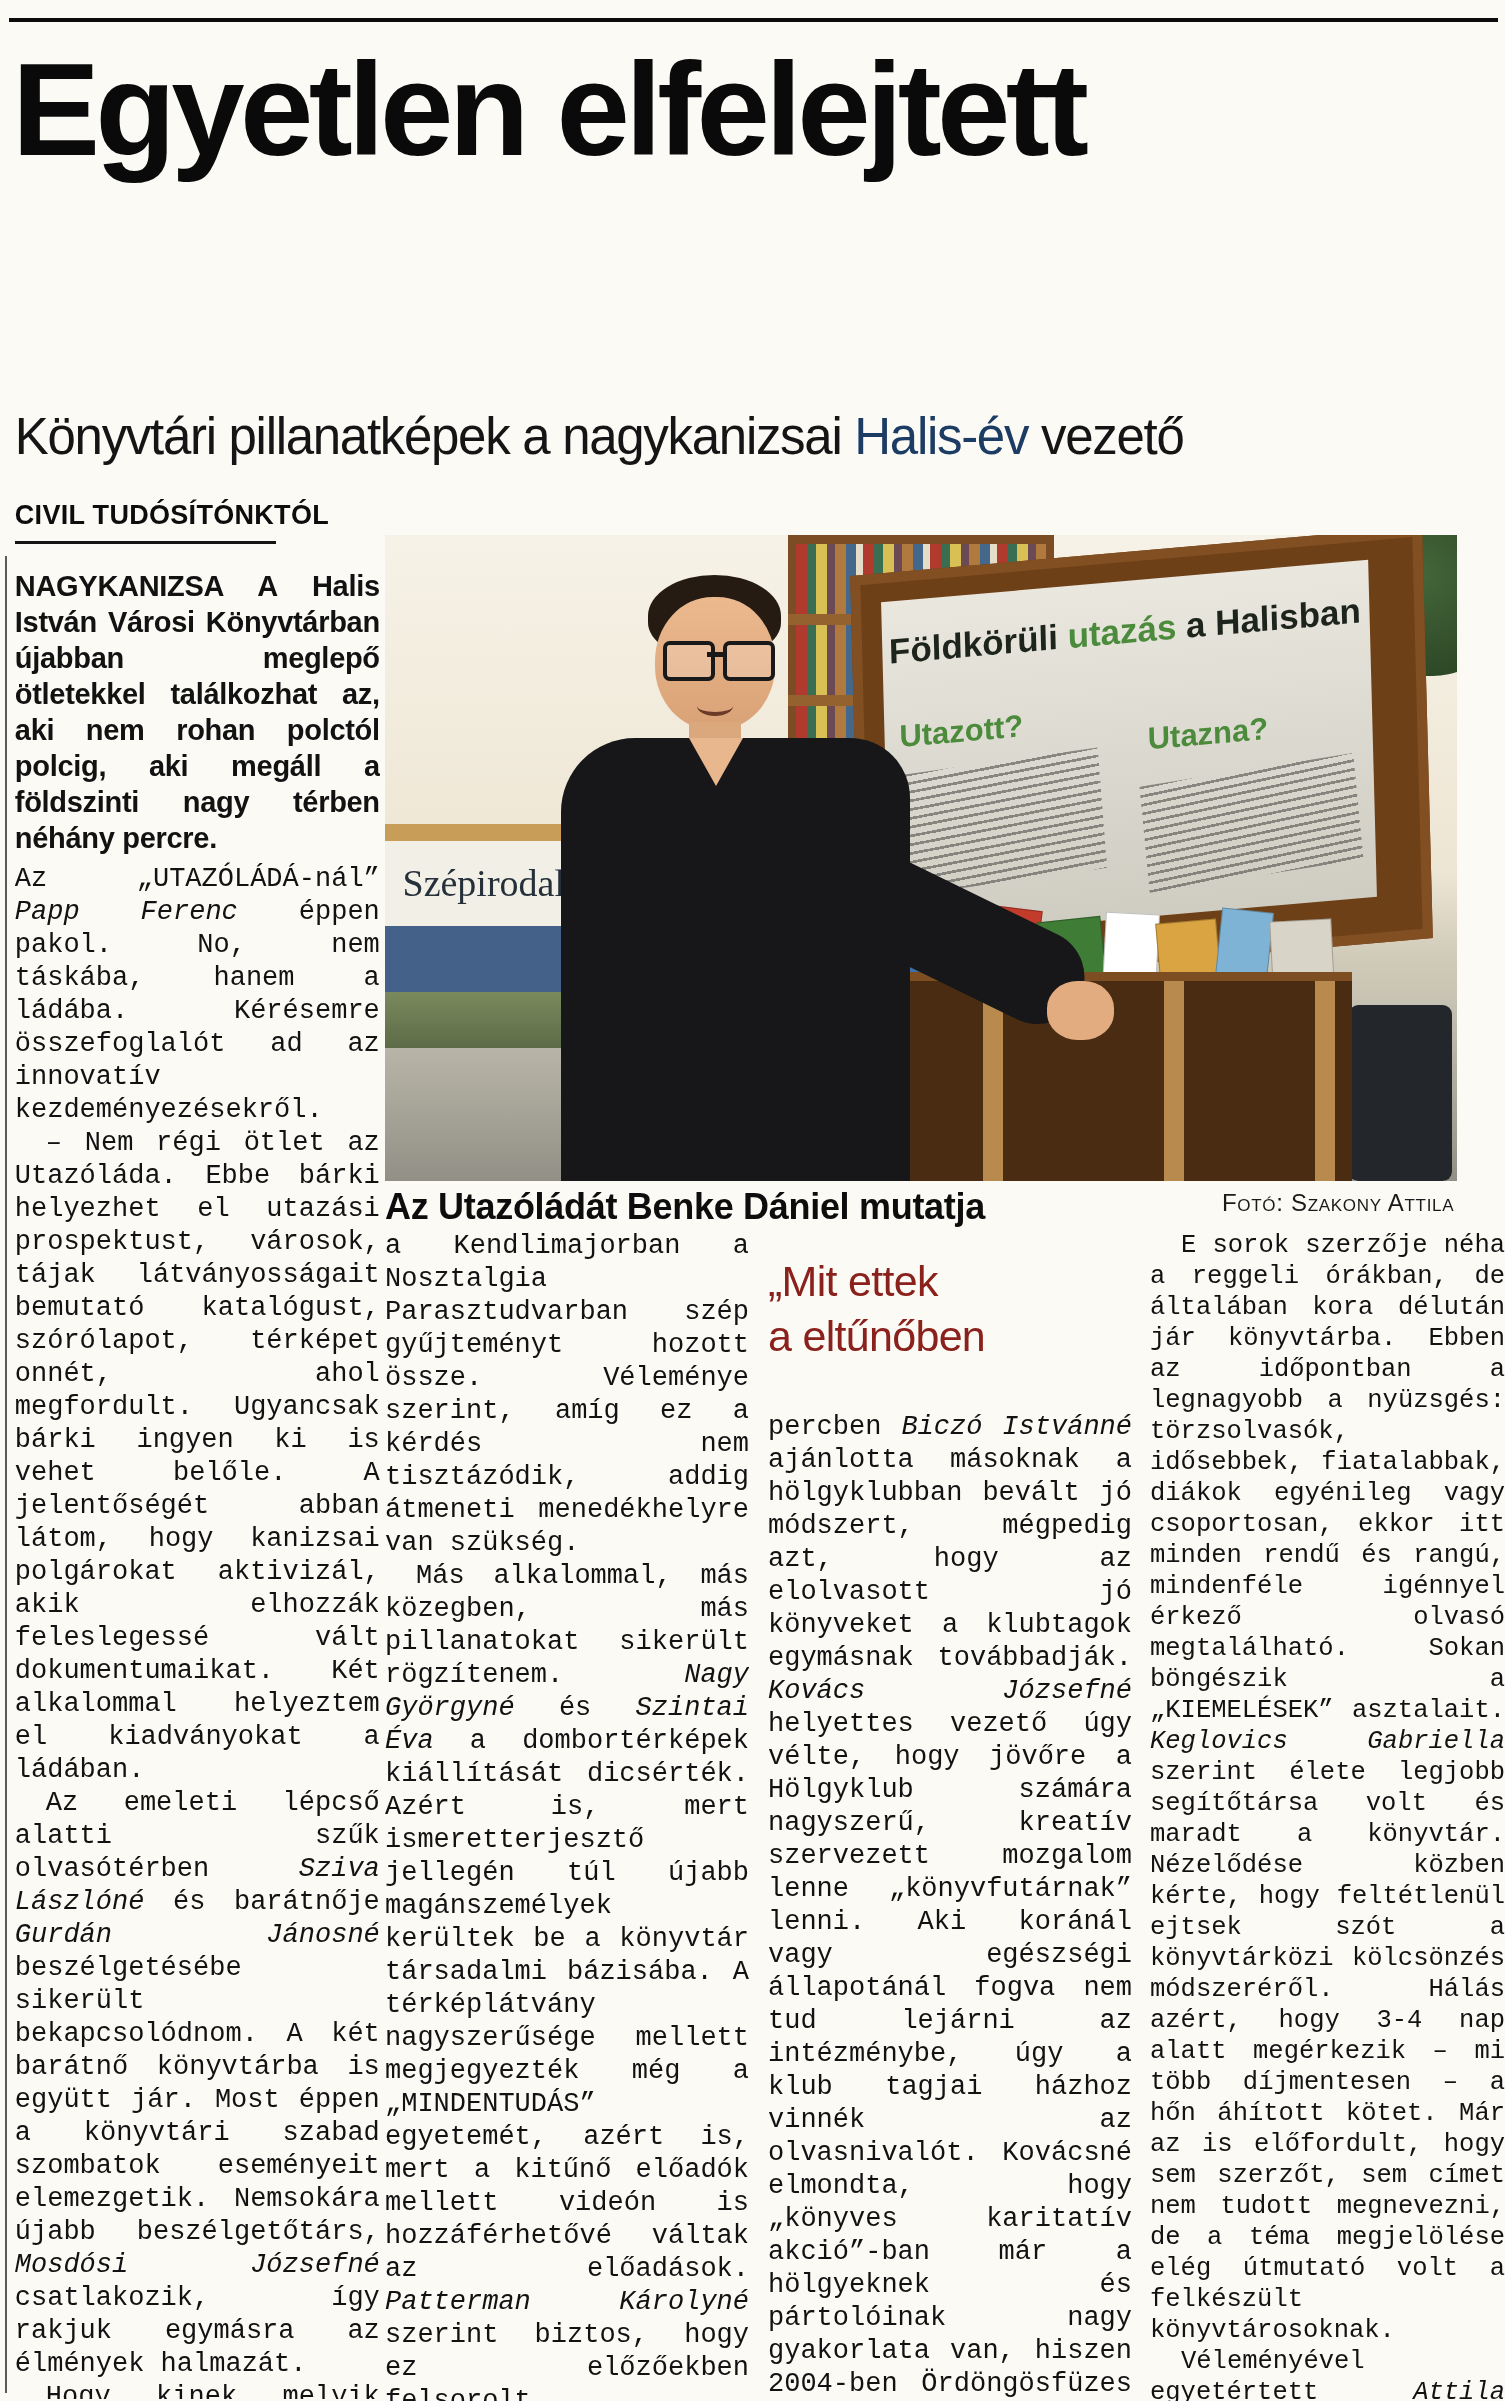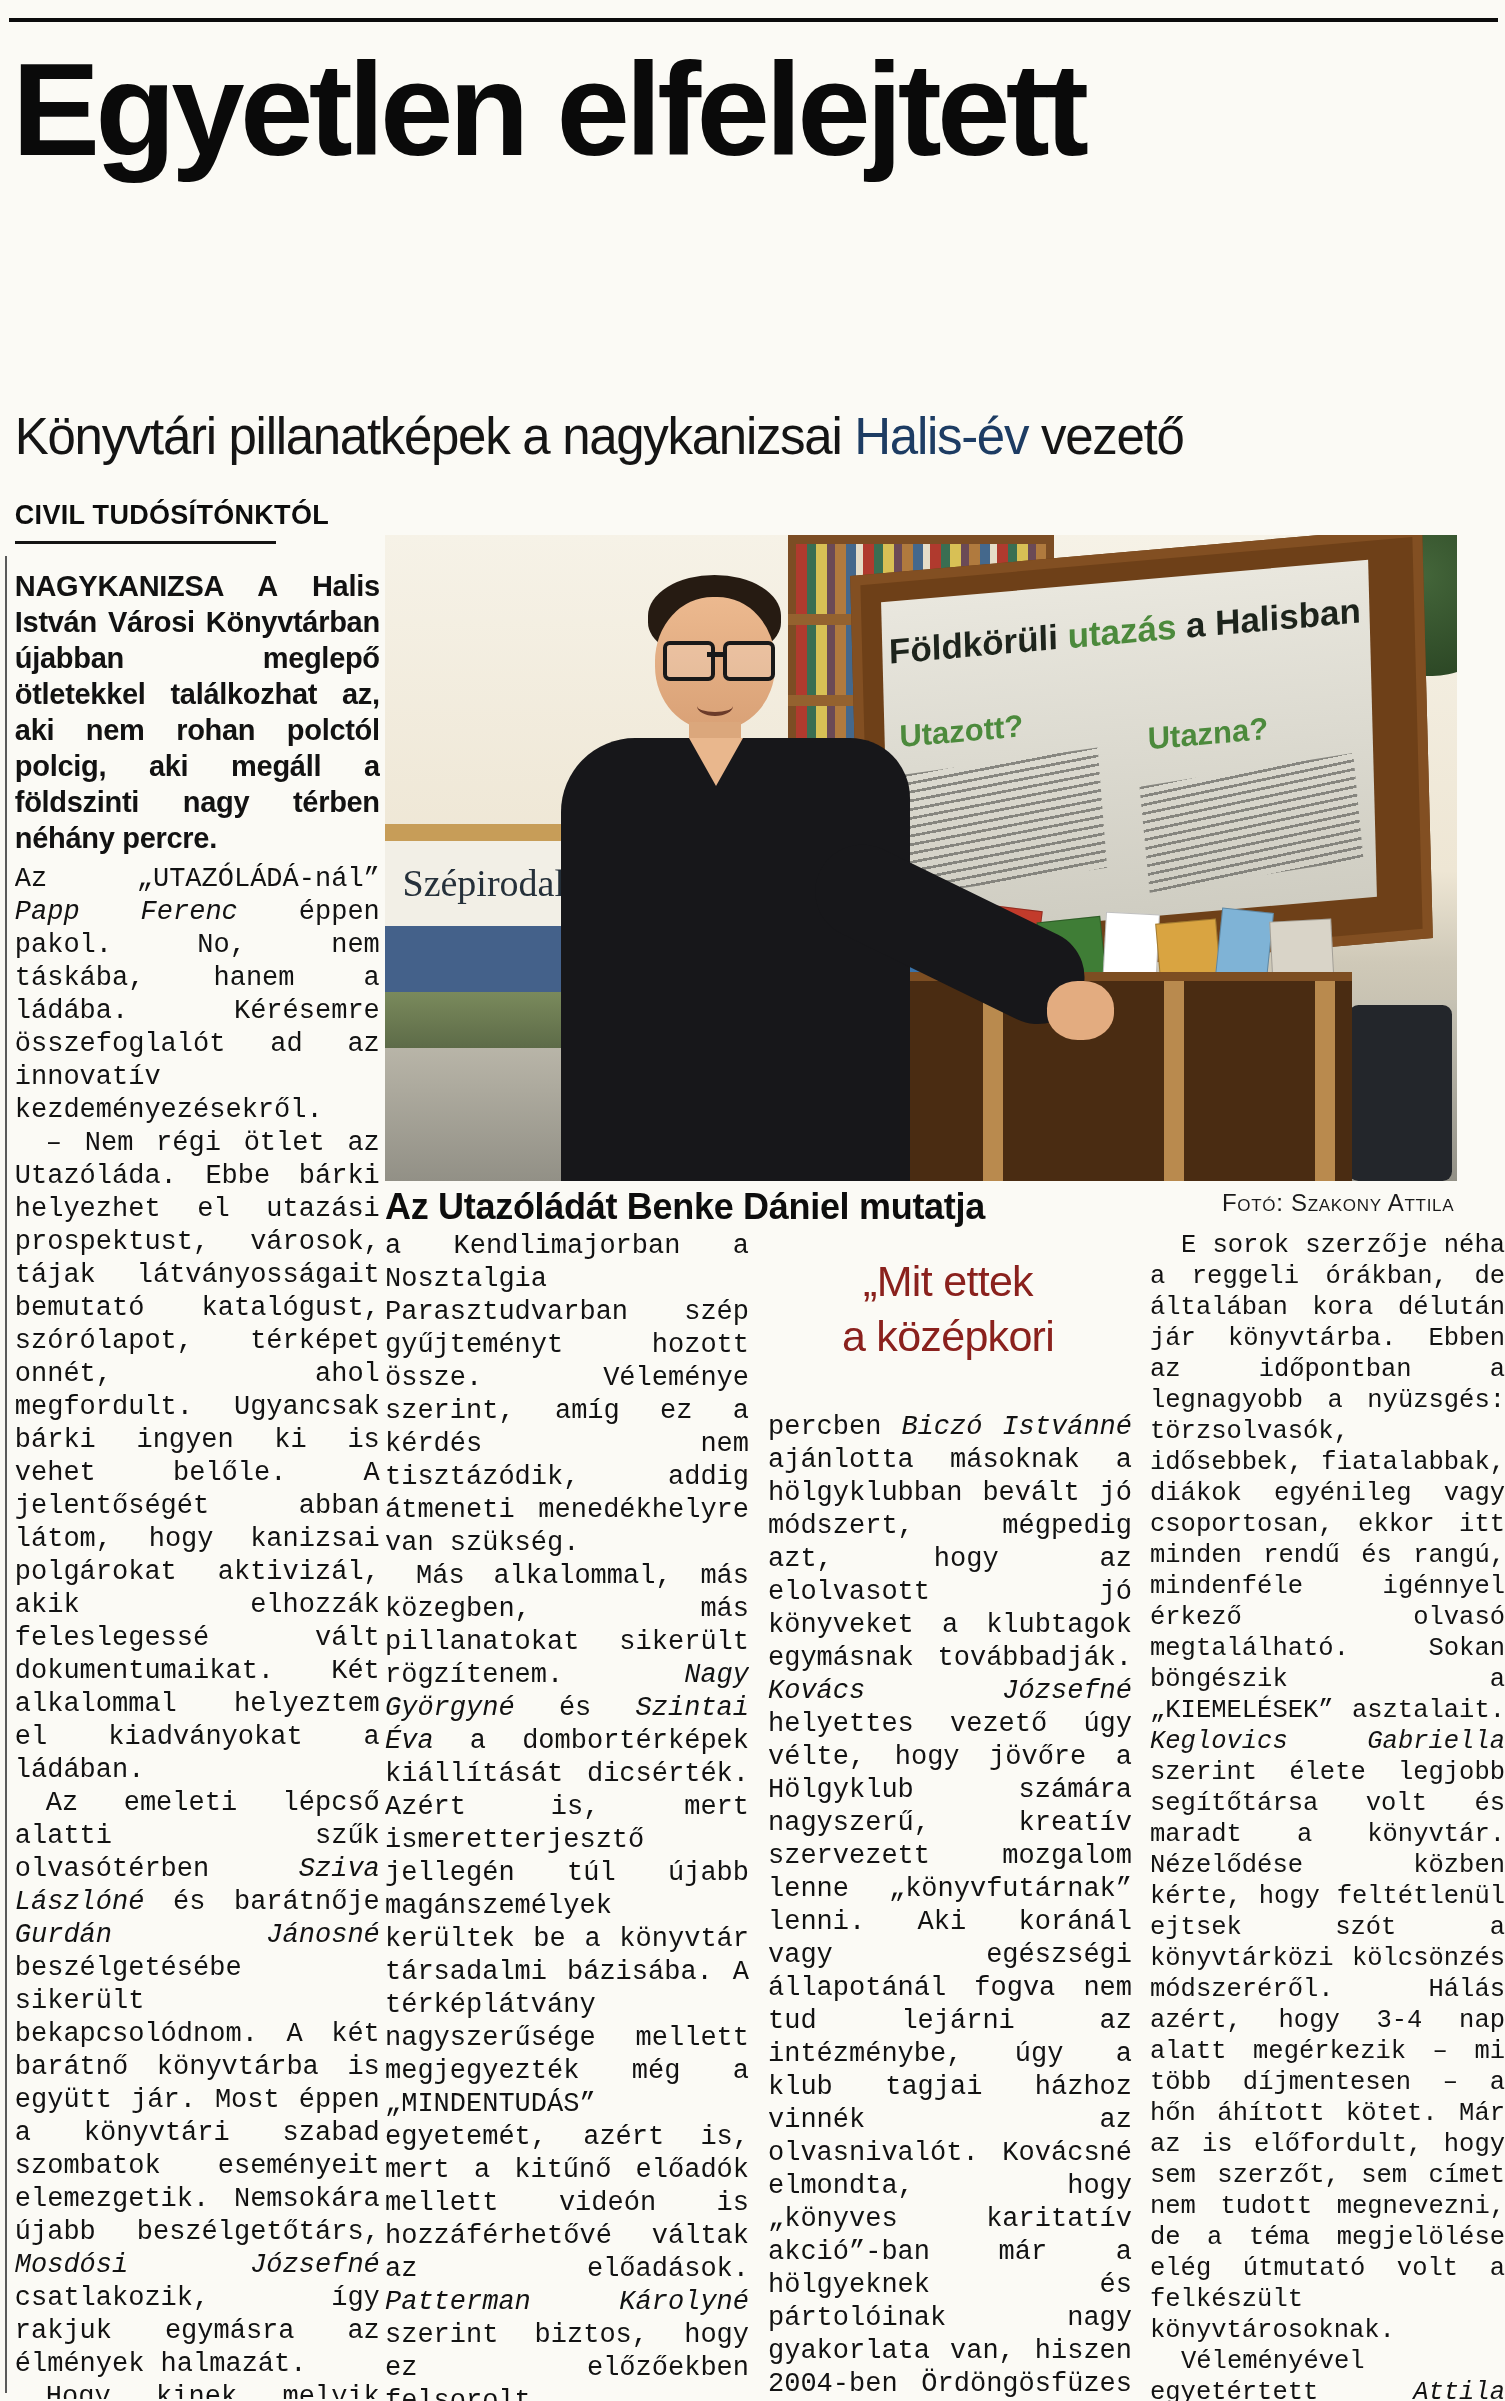--- a/index.html
+++ b/index.html
@@ -20,21 +20,21 @@
   
   .col{position:absolute;text-align:justify;font-size:27px;line-height:33px;overflow:hidden;}
   .col1{left:14.8px;top:568px;width:365px;height:1831px;}
   .col2{left:385px;top:1230px;width:364px;height:1171px;}
   .col3{left:768px;top:1230px;width:364px;height:1171px;}
   .col4{left:1150px;top:1230px;width:355px;height:1171px;font-size:25.5px;line-height:31px;}
   p.para{margin:0;text-indent:31px;font-family:Liberation Mono, monospace;}
   p.para.noindent{text-indent:0;}
   p.para.lead{font-family:"Liberation Sans",sans-serif;font-weight:700;font-size:29px;
               line-height:36px;text-indent:0;margin-bottom:6.7px;letter-spacing:-0.3px;}
-  .pullquote{text-align:center;font-family:"Liberation Sans",sans-serif;color:#8a211d;
+  .pullquote{text-align:left;font-family:"Liberation Sans",sans-serif;color:#8a211d;
              font-size:43px;line-height:1.28;padding:24px 4px 47px 0;letter-spacing:-0.7px;}
   .signature{text-align:right;font-family:"Liberation Sans",sans-serif;font-weight:700;
              font-size:29.5px;margin-top:17.5px;letter-spacing:-0.3px;}
   
   .caption-row{left:385px;top:1186px;width:1072px;height:38px;}
   .caption{position:absolute;left:0;top:0;font-family:"Liberation Sans",sans-serif;
            font-weight:700;font-size:36px;letter-spacing:-0.3px;color:#0d0d0d;}
   .credit{position:absolute;right:2.7px;top:2.7px;font-family:"Liberation Sans",sans-serif;
           font-size:24px;font-variant:small-caps;letter-spacing:0.7px;color:#1a1a1a;}
   
@@ -194,21 +194,21 @@
     <p class="para">Hogy kinek melyik program tetszett a legjobban, az nem kérdés, sokkal inkább az, hogy milyen értékes ismeretekhez jutottak a résztvevők. Az „Egy eltűnőben levő világ képei” megkapó fotókon mutatta be a régi borospincéket és tárgyaikat, az „Élő Történelem Teaház” fiatal könyvtáros alkotói filmek segítségével idézték fel az első világháborút. Vita bontakozott ki a hölgyek között, lehet-e egy könyvtár „Régi tárgyak menedékhelye”, ki kell-e állítani ezeket a főként népi életmódról üzenő, elárvult eszközöket? Megemlítettem, nemrég  kiállítóval beszélgettem erről. Tapasztalata van bőven, hiszen</p>
   </div>
 <div class="col col2">
     <p class="para noindent">a Kendlimajorban a Nosztalgia Parasztudvarban szép gyűjteményt hozott össze. Véleménye szerint, amíg ez a kérdés nem tisztázódik, addig átmeneti menedékhelyre van szükség.</p>
     <p class="para">Más alkalommal, más közegben, más pillanatokat sikerült rögzítenem. <i>Nagy Györgyné</i> és <i>Szintai Éva</i> a dombortérképek kiállítását dicsérték. Azért is, mert ismeretterjesztő jellegén túl újabb magánszemélyek kerültek be a könyvtár társadalmi bázisába. A térképlátvány nagyszerűsége mellett megjegyezték még a „MINDENTUDÁS” egyetemét, azért is, mert a kitűnő előadók mellett videón is hozzáférhetővé váltak az előadások. <i>Patterman Károlyné</i> szerint biztos, hogy ez előzőekben felsorolt kezdeményezés újabb és újabb olvasókat hoz. Személyes tapasztalatát meséli: a „Mit ettek a középkori várak lakói?” szabad szombati előadása után vele együtt mások is keresték az ott ajánlott irodalmat.</p>
     <p class="para">A Honvéd Kaszinó Hölgyklubjának kedvence lett a legújabb szolgáltatás, a KÖNYVFUTÁR. Persze, lefordították saját klubéletükre. Egy filmklub előtti néhány</p>
   </div>
 <div class="col col3">
   <div class="pullquote">
       <div>„Mit ettek</div>
-      <div>a középkori</div>
+      <div>a eltűnőben</div>
     </div>
   <div>
       <p class="para noindent">percben <i>Biczó Istvánné</i> ajánlotta másoknak a hölgyklubban bevált jó módszert, mégpedig azt, hogy az elolvasott jó könyveket a klubtagok egymásnak továbbadják. <i>Kovács Józsefné</i> helyettes vezető úgy vélte, hogy jövőre a Hölgyklub számára nagyszerű, kreatív szervezett mozgalom lenne „könyvfutárnak” lenni. Aki koránál vagy egészségi állapotánál fogva nem tud lejárni az intézménybe, úgy a klub tagjai házhoz vinnék az olvasnivalót. Kovácsné elmondta, hogy „könyves karitatív akció”-ban már a hölgyeknek és pártolóinak nagy gyakorlata van, hiszen 2004-ben Ördöngösfüzes kicsi erdélyi falunak egy teljes magyar nyelvű könyvtári anyagot gyűjtöttek és juttattak el. 2016-ban pedig az EMMI nagykanizsai javítóintézetének a könyvtári állományát alapozták meg gyűjtéssel. A városi könyvtár mindkét akciónál partnerként működött közre.</p>
     </div>
 </div>
 <div class="col col4">
   <div>
       <p class="para">E sorok szerzője néha a reggeli órákban, de általában kora délután jár könyvtárba. Ebben az időpontban a legnagyobb a nyüzsgés: törzsolvasók, idősebbek, fiatalabbak, diákok egyénileg vagy csoportosan, ekkor itt minden rendű és rangú, mindenféle igénnyel érkező olvasó megtalálható. Sokan böngészik a „KIEMELÉSEK” asztalait. <i>Keglovics Gabriella</i> szerint élete legjobb segítőtársa volt és maradt a könyvtár. Nézelődése közben kérte, hogy feltétlenül ejtsek szót a könyvtárközi kölcsönzés módszeréről. Hálás azért, hogy 3-4 nap alatt megérkezik – mi több díjmentesen – a hőn áhított kötet. Már az is előfordult, hogy sem szerzőt, sem címet nem tudott megnevezni, de a téma megjelölése elég útmutató volt a felkészült könyvtárosoknak.</p>
       <p class="para">Véleményével egyetértett <i>Attila Lászlóné</i>, aki a könyvtárba érkezés pillanatait osztotta meg velem: zsibongás, újságlapok zizegése, az „ELFELEJTETT KÖNYVEK ASZTALA”, sikerlistás könyvek feltérképezése, néha halk zenefoszlányok. Úgy, ahogy egy igazán „jó könyves hely”-hez illik.</p>
     </div>

